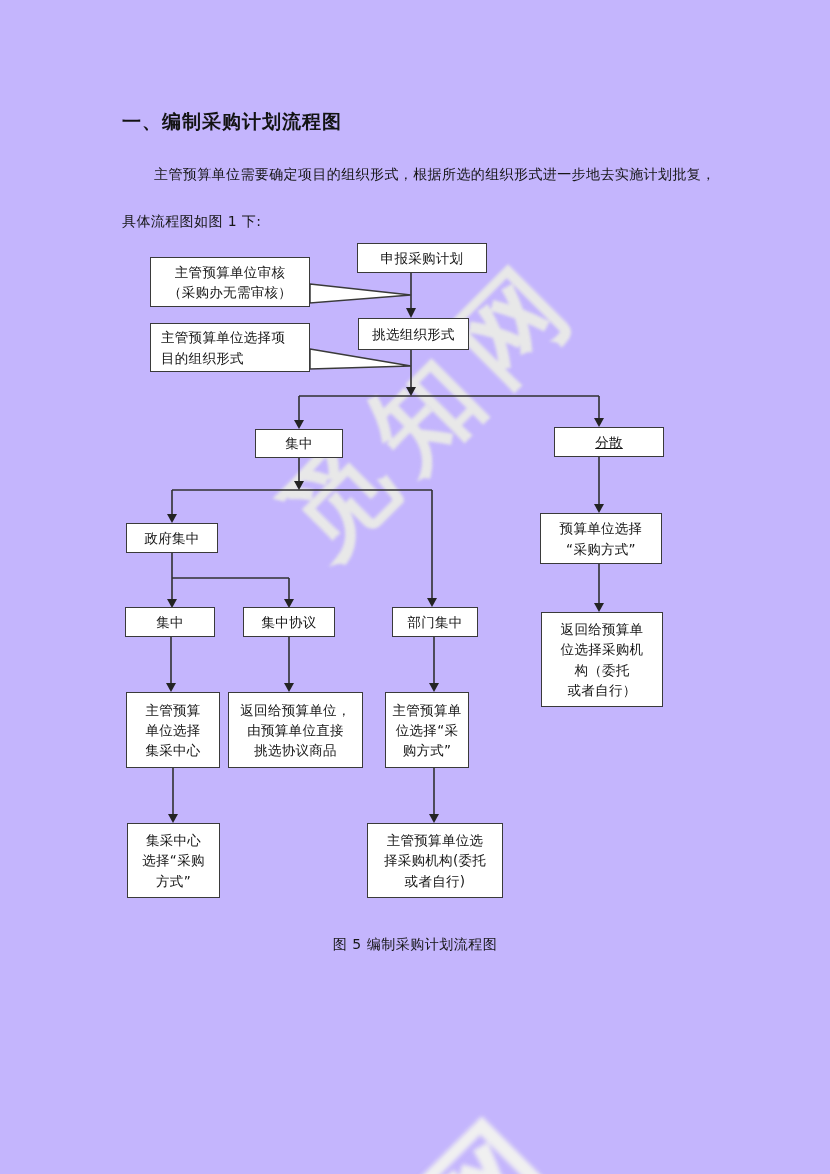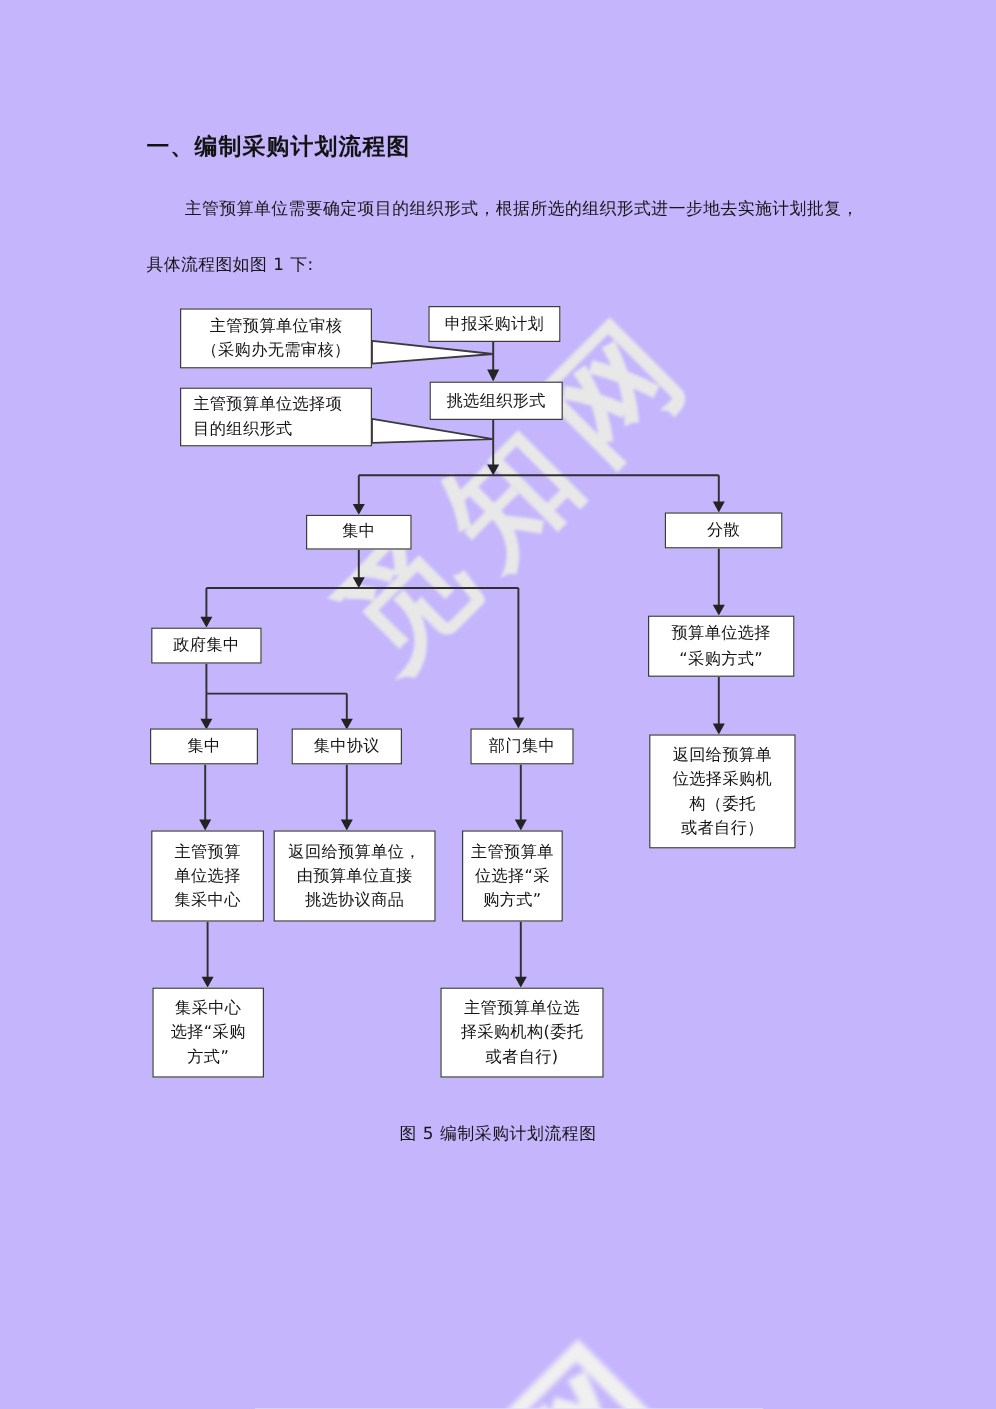--- a/index.html
+++ b/index.html
@@ -91,33 +91,33 @@
       <polygon points="429,814 439,814 434,823"></polygon>
       <polygon points="594,504 604,504 599,513"></polygon>
       <polygon points="594,603 604,603 599,612"></polygon>
     </g>
     <g fill="#ffffff" stroke="#3a3a3a" stroke-width="1.5">
       <path d="M310,284 L411,295 L310,303 Z"></path>
       <path d="M310,349 L411,366 L310,369 Z"></path>
     </g>
   </svg>
 
-  <div class="node" style="left:357px;top:243px;width:110px;height:30px;margin-top:12px;">申报采购计划</div>
+  <div class="node" style="left:357px;top:243px;width:130px;height:30px;">申报采购计划</div>
 
   <div class="node" style="left:150px;top:257px;width:160px;height:50px;">主管预算单位审核
 （采购办无需审核）</div>
 
   <div class="node" style="left:358px;top:318px;width:111px;height:32px;">挑选组织形式</div>
 
   <div class="node align-left" style="left:150px;top:323px;width:160px;height:49px;">主管预算单位选择项
 目的组织形式</div>
 
   <div class="node" style="left:255px;top:429px;width:88px;height:29px;">集中</div>
 
-  <div class="node" style="left:554px;top:427px;width:98px;height:30px;">分散</div>
+  <div class="node" style="left:554px;top:427px;width:110px;height:30px;text-decoration:underline;">分散</div>
 
   <div class="node" style="left:126px;top:523px;width:92px;height:30px;">政府集中</div>
 
   <div class="node" style="left:125px;top:607px;width:90px;height:30px;">集中</div>
 
   <div class="node" style="left:243px;top:607px;width:92px;height:30px;">集中协议</div>
 
   <div class="node" style="left:392px;top:607px;width:86px;height:30px;">部门集中</div>
 
   <div class="node" style="left:540px;top:513px;width:122px;height:51px;">预算单位选择

